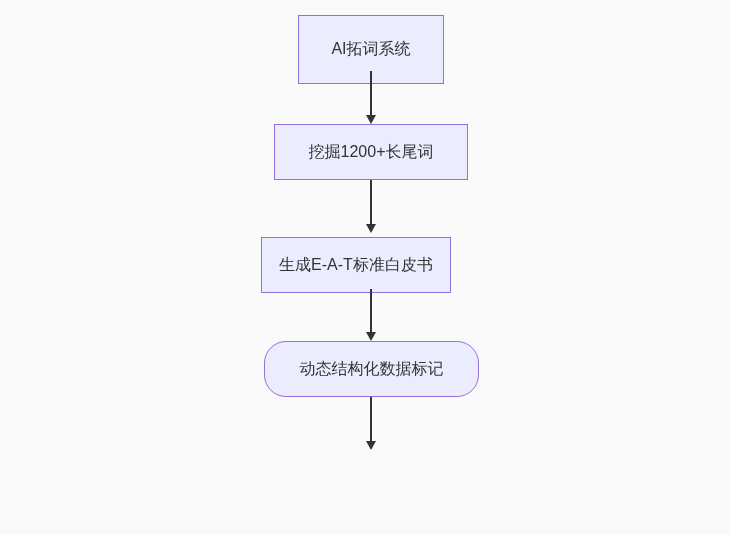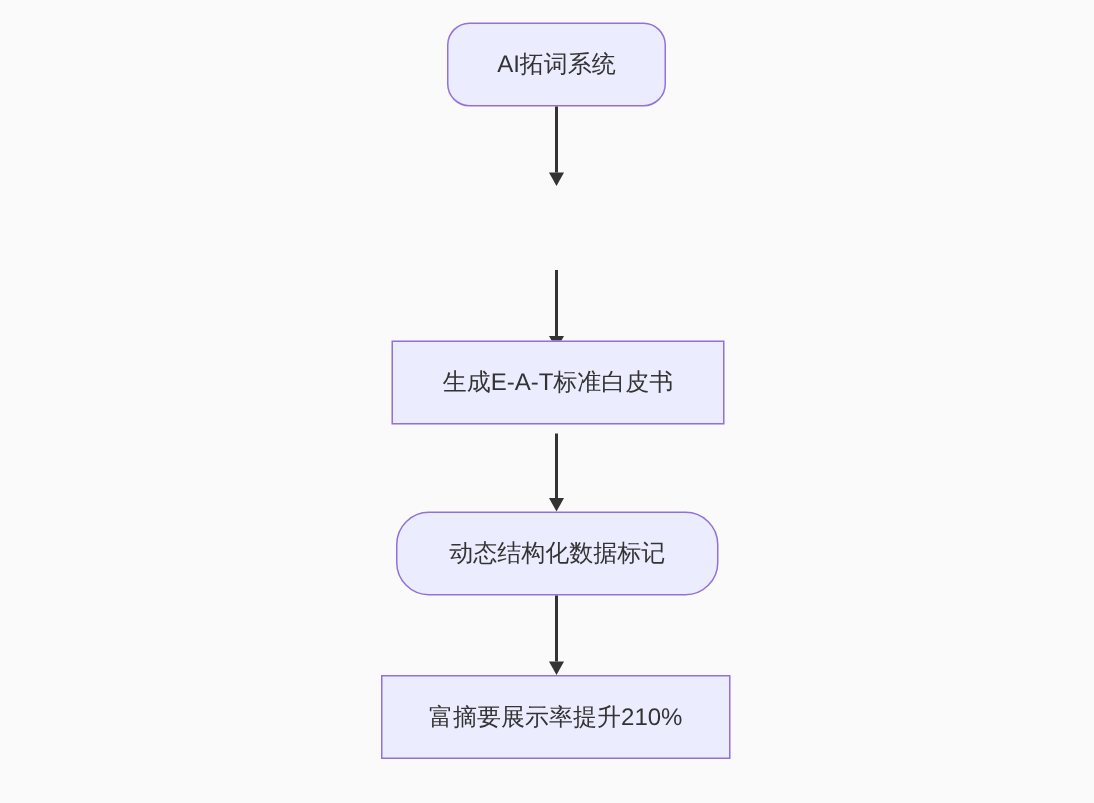--- a/index.html
+++ b/index.html
@@ -26,23 +26,23 @@
     background: var(--node-fill);
     border: 1.5px solid var(--node-border);
     color: var(--text);
     font-size: 16px;
     display: flex;
     align-items: center;
     justify-content: center;
     text-align: center;
     white-space: nowrap;
   }
-  .node-1 { left: 298px; top: 15px;  width: 146px; height: 56px; border-radius: 15px; }
+  .node-1 { left: 298px; top: 15px;  width: 146px; height: 69px; }
   .node-2 { left: 274px; top: 124px; width: 194px; height: 56px; }
-  .node-3 { left: 261px; top: 227px; width: 222px; height: 56px; }
+  .node-3 { left: 261px; top: 237px; width: 190px; height: 56px; }
   .node-4 { left: 264px; top: 341px; width: 215px; height: 56px; border-radius: 22px; }
   .node-5 { left: 254px; top: 450px; width: 233px; height: 56px; }
   .edge {
     position: absolute;
     left: 362px;
     width: 18px;
     display: flex;
     flex-direction: column;
     align-items: center;
   }
@@ -69,20 +69,23 @@
 
   <div class="node node-1">
     <span>AI拓词系统</span>
   </div>
 
   <div class="edge edge-1">
     <div class="line"></div>
     <div class="head"></div>
   </div>
 
+  <div class="node node-2">
+    <span>挖掘1200+长尾词</span>
+  </div>
 
   <div class="edge edge-2">
     <div class="line"></div>
     <div class="head"></div>
   </div>
 
   <div class="node node-3">
     <span>生成E-A-T标准白皮书</span>
   </div>
 
@@ -93,17 +96,14 @@
 
   <div class="node node-4">
     <span>动态结构化数据标记</span>
   </div>
 
   <div class="edge edge-4">
     <div class="line"></div>
     <div class="head"></div>
   </div>
 
-  <div class="node node-5">
-    <span>富摘要展示率提升210%</span>
-  </div>
 
 </div>
 
 </body></html>

